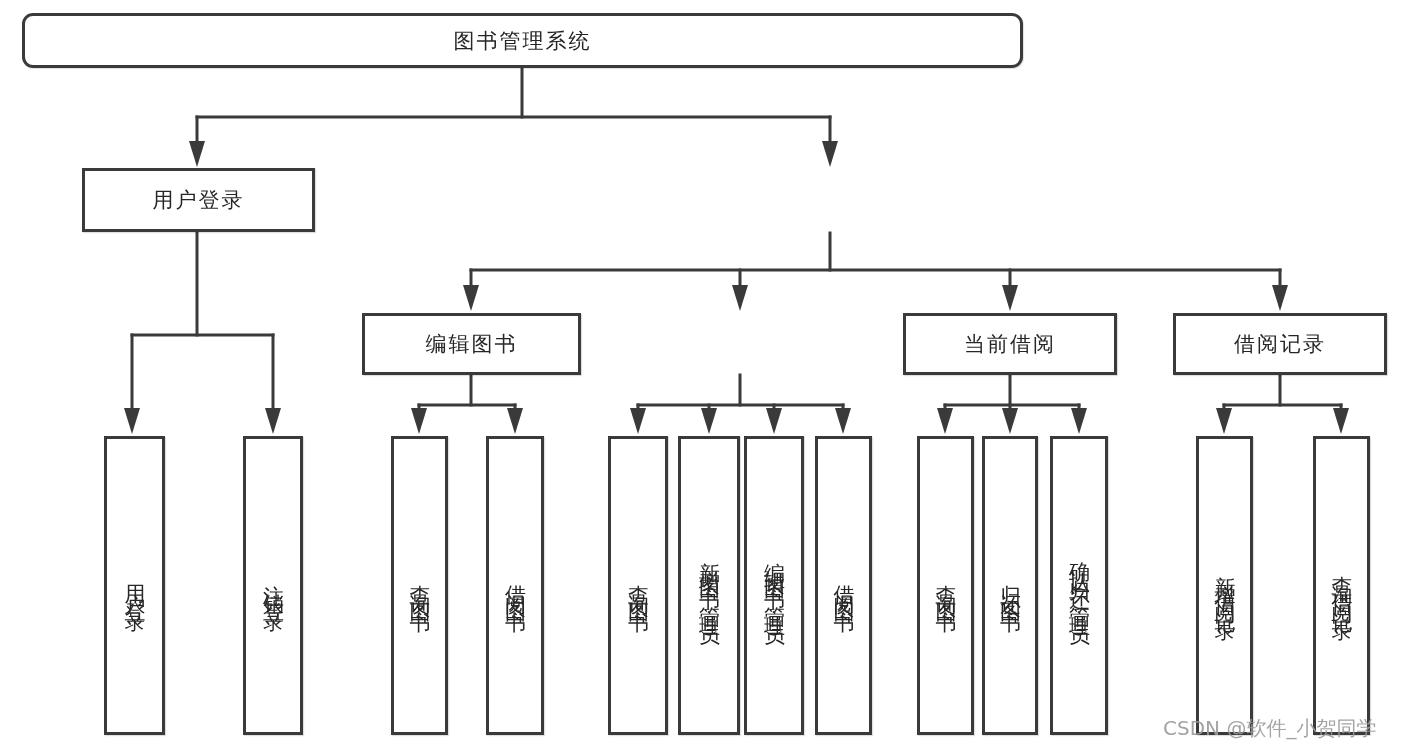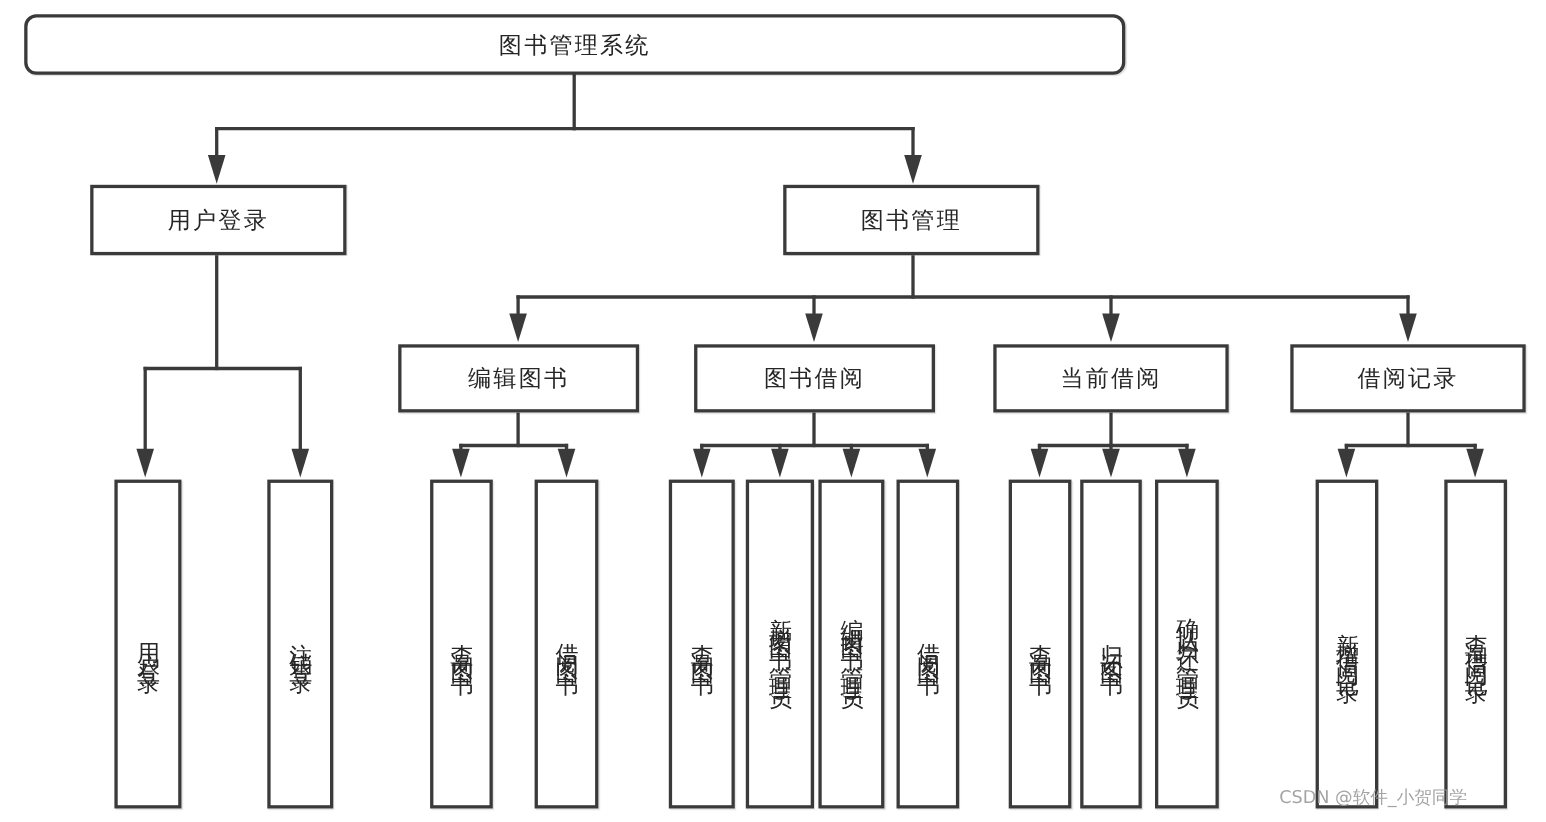--- a/index.html
+++ b/index.html
@@ -36,21 +36,21 @@
     font-size:21px;
     letter-spacing:9px;
     line-height:1.1;
     white-space:nowrap;
   }
   .root-box{left:22px;top:13px;width:1001px;height:55px;border-radius:11px;}
   .l2-box{top:168px;width:233px;height:64px;}
   .l3-box{top:313px;height:62px;}
   #watermark{
     position:absolute;left:1163px;top:715px;
-    font-size:16px;color:var(--watermark);
+    font-size:20px;color:var(--watermark);
     opacity:.92;white-space:nowrap;z-index:5;
   }
 </style>
 </head>
 <body>
 
 <div id="canvas">
 
   <svg id="connectors" width="1405" height="747" viewBox="0 0 1405 747">
 
@@ -115,29 +115,23 @@
     <path class="arrow" d="M1333 408 L1349 408 L1341 434 Z"></path>
   </svg>
 
   <div class="box root-box">
     <span class="h-label">图书管理系统</span>
   </div>
 
   <div class="box l2-box" style="left:82px;">
     <span class="h-label">用户登录</span>
   </div>
-  <div class="box l2-box" style="left:712px;">
-    <span class="h-label">图书管理</span>
-  </div>
 
   <div class="box l3-box" style="left:362px;width:219px;">
     <span class="h-label">编辑图书</span>
-  </div>
-  <div class="box l3-box" style="left:631px;width:219px;">
-    <span class="h-label">图书借阅</span>
   </div>
   <div class="box l3-box" style="left:903px;width:214px;font-family:Liberation Serif, serif;">
     <span class="h-label">当前借阅</span>
   </div>
   <div class="box l3-box" style="left:1173px;width:214px;">
     <span class="h-label">借阅记录</span>
   </div>
 
   <div class="box leaf" style="left:104px;width:61px;">
     <span class="v-label">用户登录</span>

